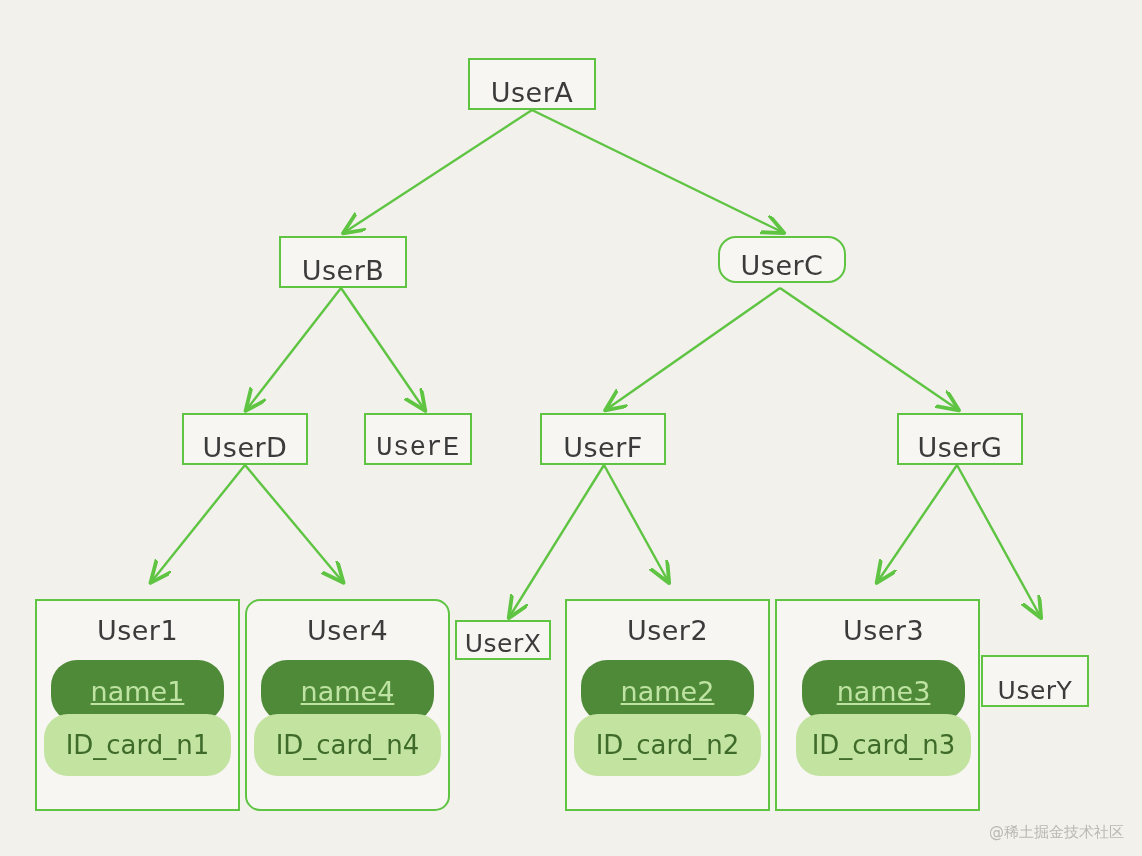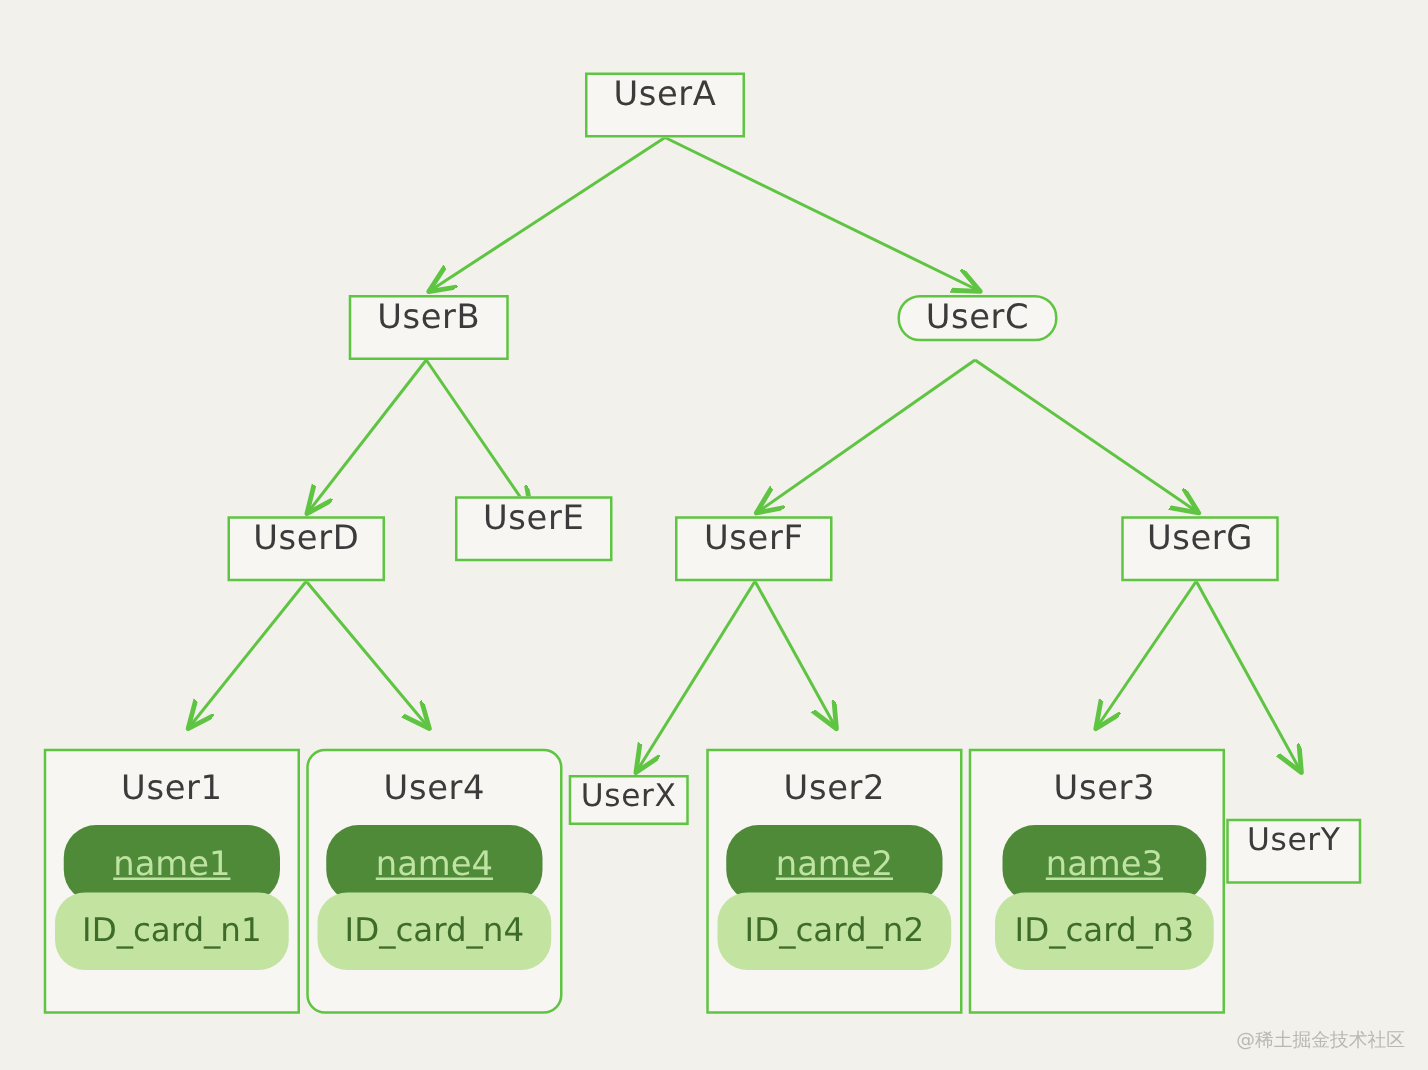--- a/index.html
+++ b/index.html
@@ -25,21 +25,21 @@
     height: 856px;
     pointer-events: none;
   }
   
   .node {
     position: absolute;
     box-sizing: border-box;
     border: 2.5px solid #5ec442;
     background: #f7f6f2;
     display: flex;
-    align-items: flex-start;
+    align-items: flex-end;
     justify-content: center;
     color: #3b3b3b;
     font-family: "DejaVu Sans", sans-serif;
     font-size: 27px;
     letter-spacing: 0.5px;
     white-space: nowrap;
   }
   .node.small {
     font-size: 25px;
   }
@@ -130,27 +130,27 @@
       </g>
   </svg>
 
   <div id="node-layer">
       <div class="node" style="left: 468px; top: 58px; width: 128px; height: 52px;">
         <span>UserA</span>
       </div>
       <div class="node" style="left: 279px; top: 236px; width: 128px; height: 52px;">
         <span>UserB</span>
       </div>
-      <div class="node" style="left: 718px; top: 236px; width: 128px; height: 37px; border-radius: 18px;">
+      <div class="node" style="left: 718px; top: 236px; width: 128px; height: 47px; border-radius: 18px;">
         <span>UserC</span>
       </div>
       <div class="node" style="left: 182px; top: 413px; width: 126px; height: 52px;">
         <span>UserD</span>
       </div>
-      <div class="node" style="left: 364px; top: 397px; width: 126px; height: 52px;">
+      <div class="node" style="left: 364px; top: 413px; width: 108px; height: 52px; font-family: Liberation Mono, monospace;">
         <span>UserE</span>
       </div>
       <div class="node" style="left: 540px; top: 413px; width: 126px; height: 52px;">
         <span>UserF</span>
       </div>
       <div class="node" style="left: 897px; top: 413px; width: 126px; height: 52px;">
         <span>UserG</span>
       </div>
       <div class="node small" style="left: 455px; top: 620px; width: 96px; height: 40px;">
         <span>UserX</span>

